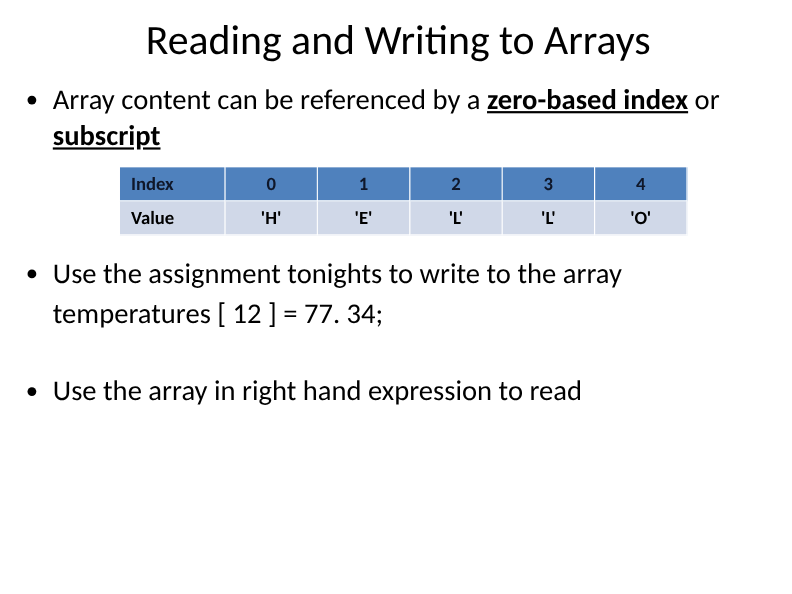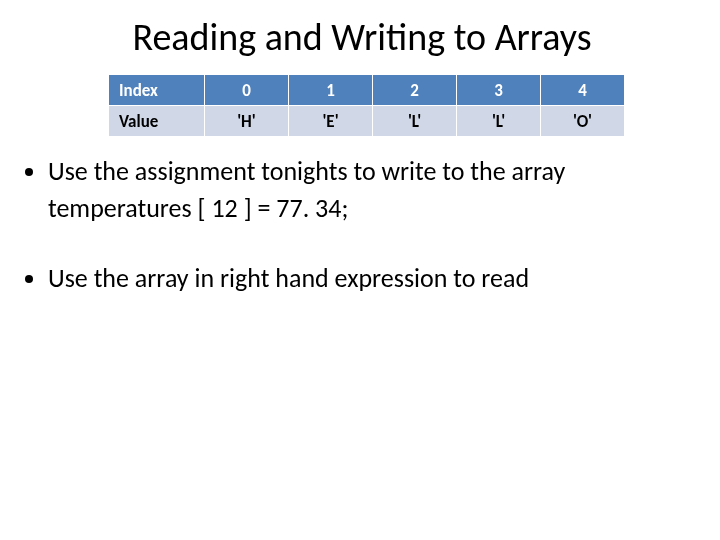--- a/index.html
+++ b/index.html
@@ -55,21 +55,21 @@
     height: 22px;
   }
   table.arr th.label-cell {
     width: 85px;
     text-align: left;
     padding-left: 10px;
   }
   table.arr tr.index-row th,
   table.arr tr.index-row td {
     background: #4f81bd;
-    color: #ffffff;
+    color: #0f172a;
   }
   table.arr tr.value-row th,
   table.arr tr.value-row td {
     background: #d0d8e8;
     color: #000000;
   }
   table.arr tr.value-row th.label-cell {
     font-weight: 700;
   }
   table.arr .data-col { width: 84px; }
@@ -80,20 +80,25 @@
     margin-top: 4px;
   }
 </style>
 </head>
 <body>
 
 <div class="slide">
 
   <div class="title">Reading and Writing to Arrays</div>
 
+  <ul class="bullets">
+    <li>
+      <span>Array content can be referenced by a </span><span class="u b">zero-based index</span><span> or </span><span class="u b">subscript</span>
+    </li>
+  </ul>
 
   <div class="table-wrap">
     <table class="arr">
       <colgroup>
         <col class="label-col">
         <col class="data-col">
           <col class="data-col">
           <col class="data-col">
           <col class="data-col">
           <col class="data-col">

